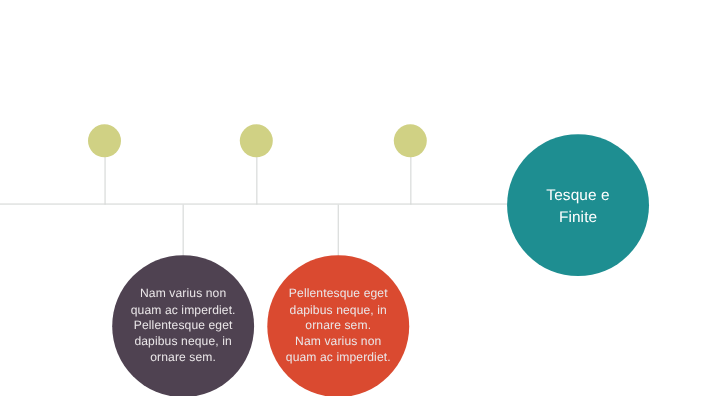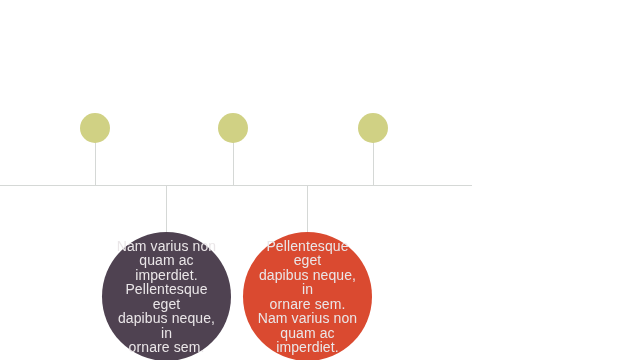--- a/index.html
+++ b/index.html
@@ -59,21 +59,21 @@
     display: flex;
     align-items: center;
     justify-content: center;
     text-align: center;
     box-sizing: border-box;
   }
   .bubble-text {
     display: block;
     white-space: pre-line;
     color: #eae6e8;
-    font-size: 14px;
+    font-size: 11px;
     line-height: 14.5px;
     letter-spacing: 0.1px;
     padding: 0 14px;
   }
 
   .bubble-purple {
     left: 102px;
     top: 232px;
     width: 129px;
     height: 129px;
@@ -125,14 +125,18 @@
   </div>
 
   <div class="bubble bubble-red">
     <span class="bubble-text">Pellentesque eget
 dapibus neque, in
 ornare sem.
 Nam varius non
 quam ac imperdiet.</span>
   </div>
 
+  <div class="bubble bubble-teal">
+    <span class="bubble-text">Tesque e
+Finite</span>
+  </div>
 
 </div>
 
 </body></html>

